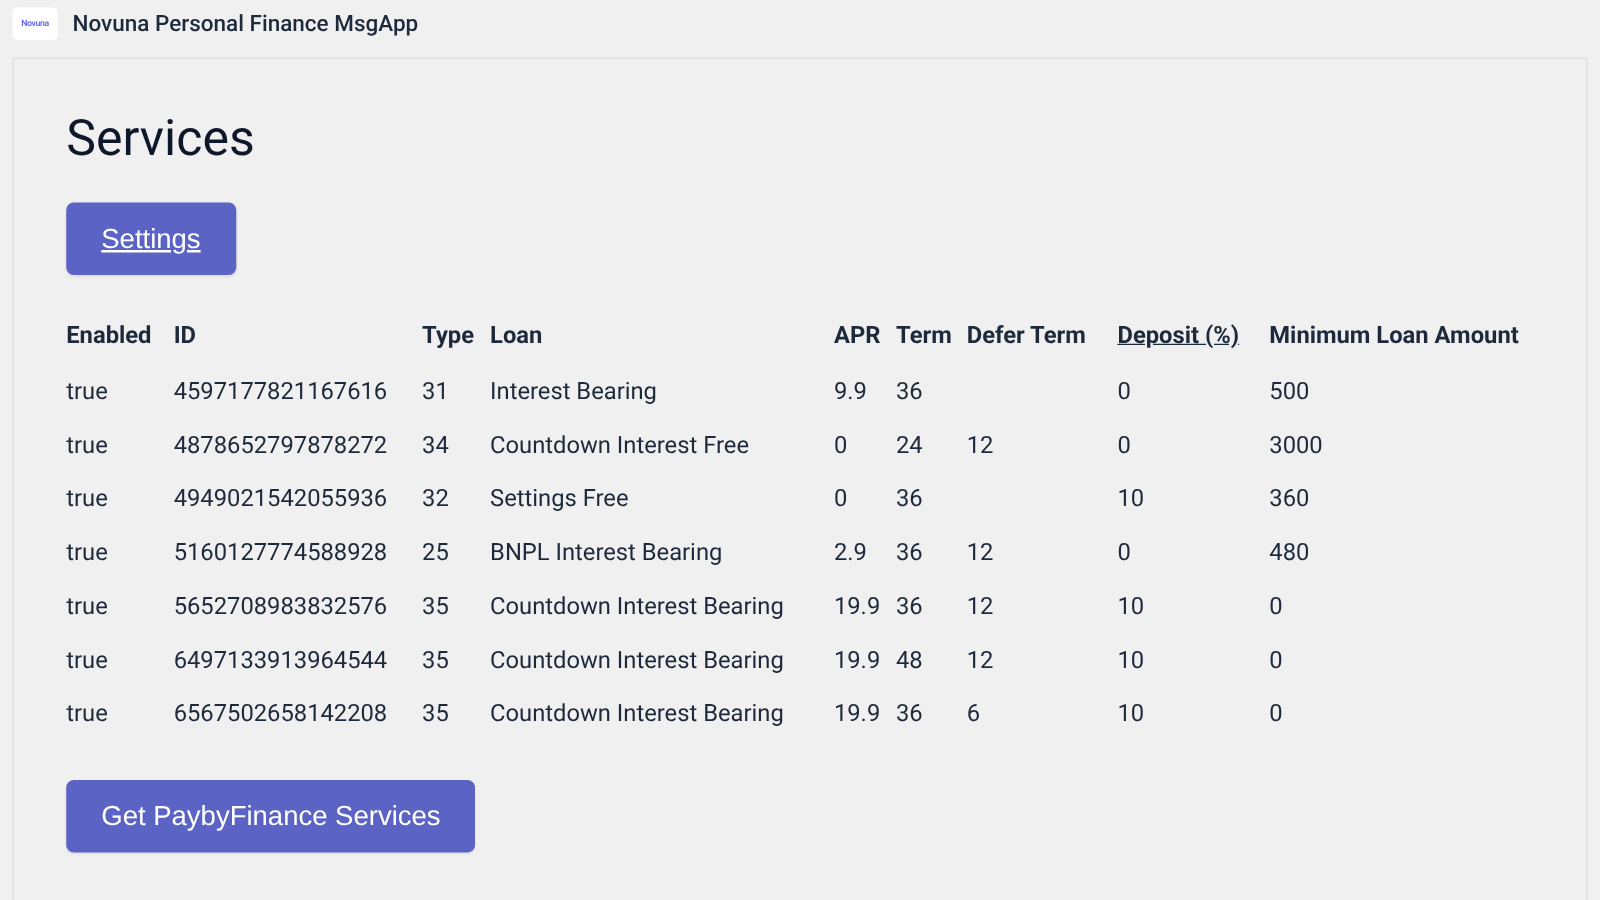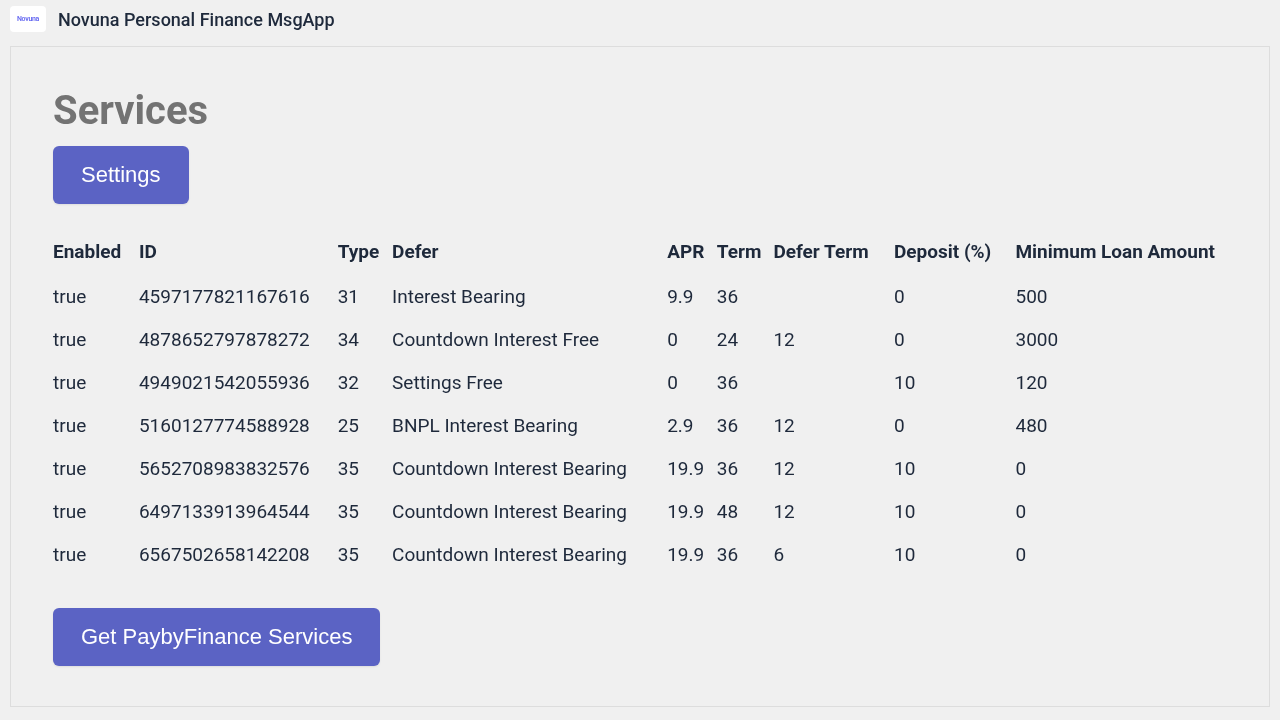--- a/index.html
+++ b/index.html
@@ -39,37 +39,37 @@
     .page-container {
       margin: 8px 10px 0 10px;
       border: 1px solid #ddd;
       border-top: 1px solid #ddd;
       background: #f0f0f0;
       padding: 40px 42px;
       min-height: 660px;
     }
     .page-heading {
       font-size: 40px;
-      font-weight: 700;
-      color: #737373;
-      margin-bottom: 12px;
+      font-weight: 400;
+      color: #0f172a;
+      margin-bottom: 28px;
     }
     .btn {
       display: inline-block;
       background: #5b63c4;
       color: #fff;
       border: none;
       border-radius: 6px;
       font-size: 22px;
       font-weight: 400;
       padding: 16px 28px;
       cursor: pointer;
       box-shadow: 0 1px 2px rgba(0,0,0,0.08);
     }
-    .btn-settings { margin-bottom: 28px; }
+    .btn-settings { margin-bottom: 28px; text-decoration: underline; }
     .btn-get { margin-top: 32px; text-align: center; }
     table {
       border-collapse: collapse;
       width: 100%;
       table-layout: auto;
     }
     th {
       text-align: left;
       font-size: 19px;
       font-weight: 700;
@@ -84,42 +84,42 @@
       white-space: nowrap;
     }
     th:first-child, td:first-child { padding-left: 0; }
     .col-enabled { width: 90px; }
     .col-id { width: 210px; margin-top: 32px; }
     .col-type { width: 55px; margin-left: 32px; }
     .col-name { width: 295px; }
     .col-apr { width: 50px; }
     .col-term { width: 55px; }
     .col-defer { width: 130px; }
-    .col-deposit { width: 130px; }
+    .col-deposit { width: 130px; text-decoration: underline; }
   </style>
 </head>
 <body>
 
 <div class="topbar">
   <div class="logo">Novuna</div>
   <div class="app-title">Novuna Personal Finance MsgApp</div>
 </div>
 
 <div class="page-container">
   <h1 class="page-heading">Services</h1>
 
   <button class="btn btn-settings">Settings</button>
 
   <table>
     <thead>
       <tr>
         <th class="col-enabled">Enabled</th>
         <th class="col-id">ID</th>
         <th class="col-type">Type</th>
-        <th class="col-name">Defer</th>
+        <th class="col-name">Loan</th>
         <th class="col-apr">APR</th>
         <th class="col-term">Term</th>
         <th class="col-defer">Defer Term</th>
         <th class="col-deposit">Deposit (%)</th>
         <th>Minimum Loan Amount</th>
       </tr>
     </thead>
     <tbody id="tbody">
         <tr>
           <td>true</td>
@@ -145,21 +145,21 @@
         </tr>
         <tr>
           <td>true</td>
           <td>4949021542055936</td>
           <td>32</td>
           <td>Settings Free</td>
           <td>0</td>
           <td>36</td>
           <td></td>
           <td>10</td>
-          <td>120</td>
+          <td>360</td>
         </tr>
         <tr>
           <td>true</td>
           <td>5160127774588928</td>
           <td>25</td>
           <td>BNPL Interest Bearing</td>
           <td>2.9</td>
           <td>36</td>
           <td>12</td>
           <td>0</td>

